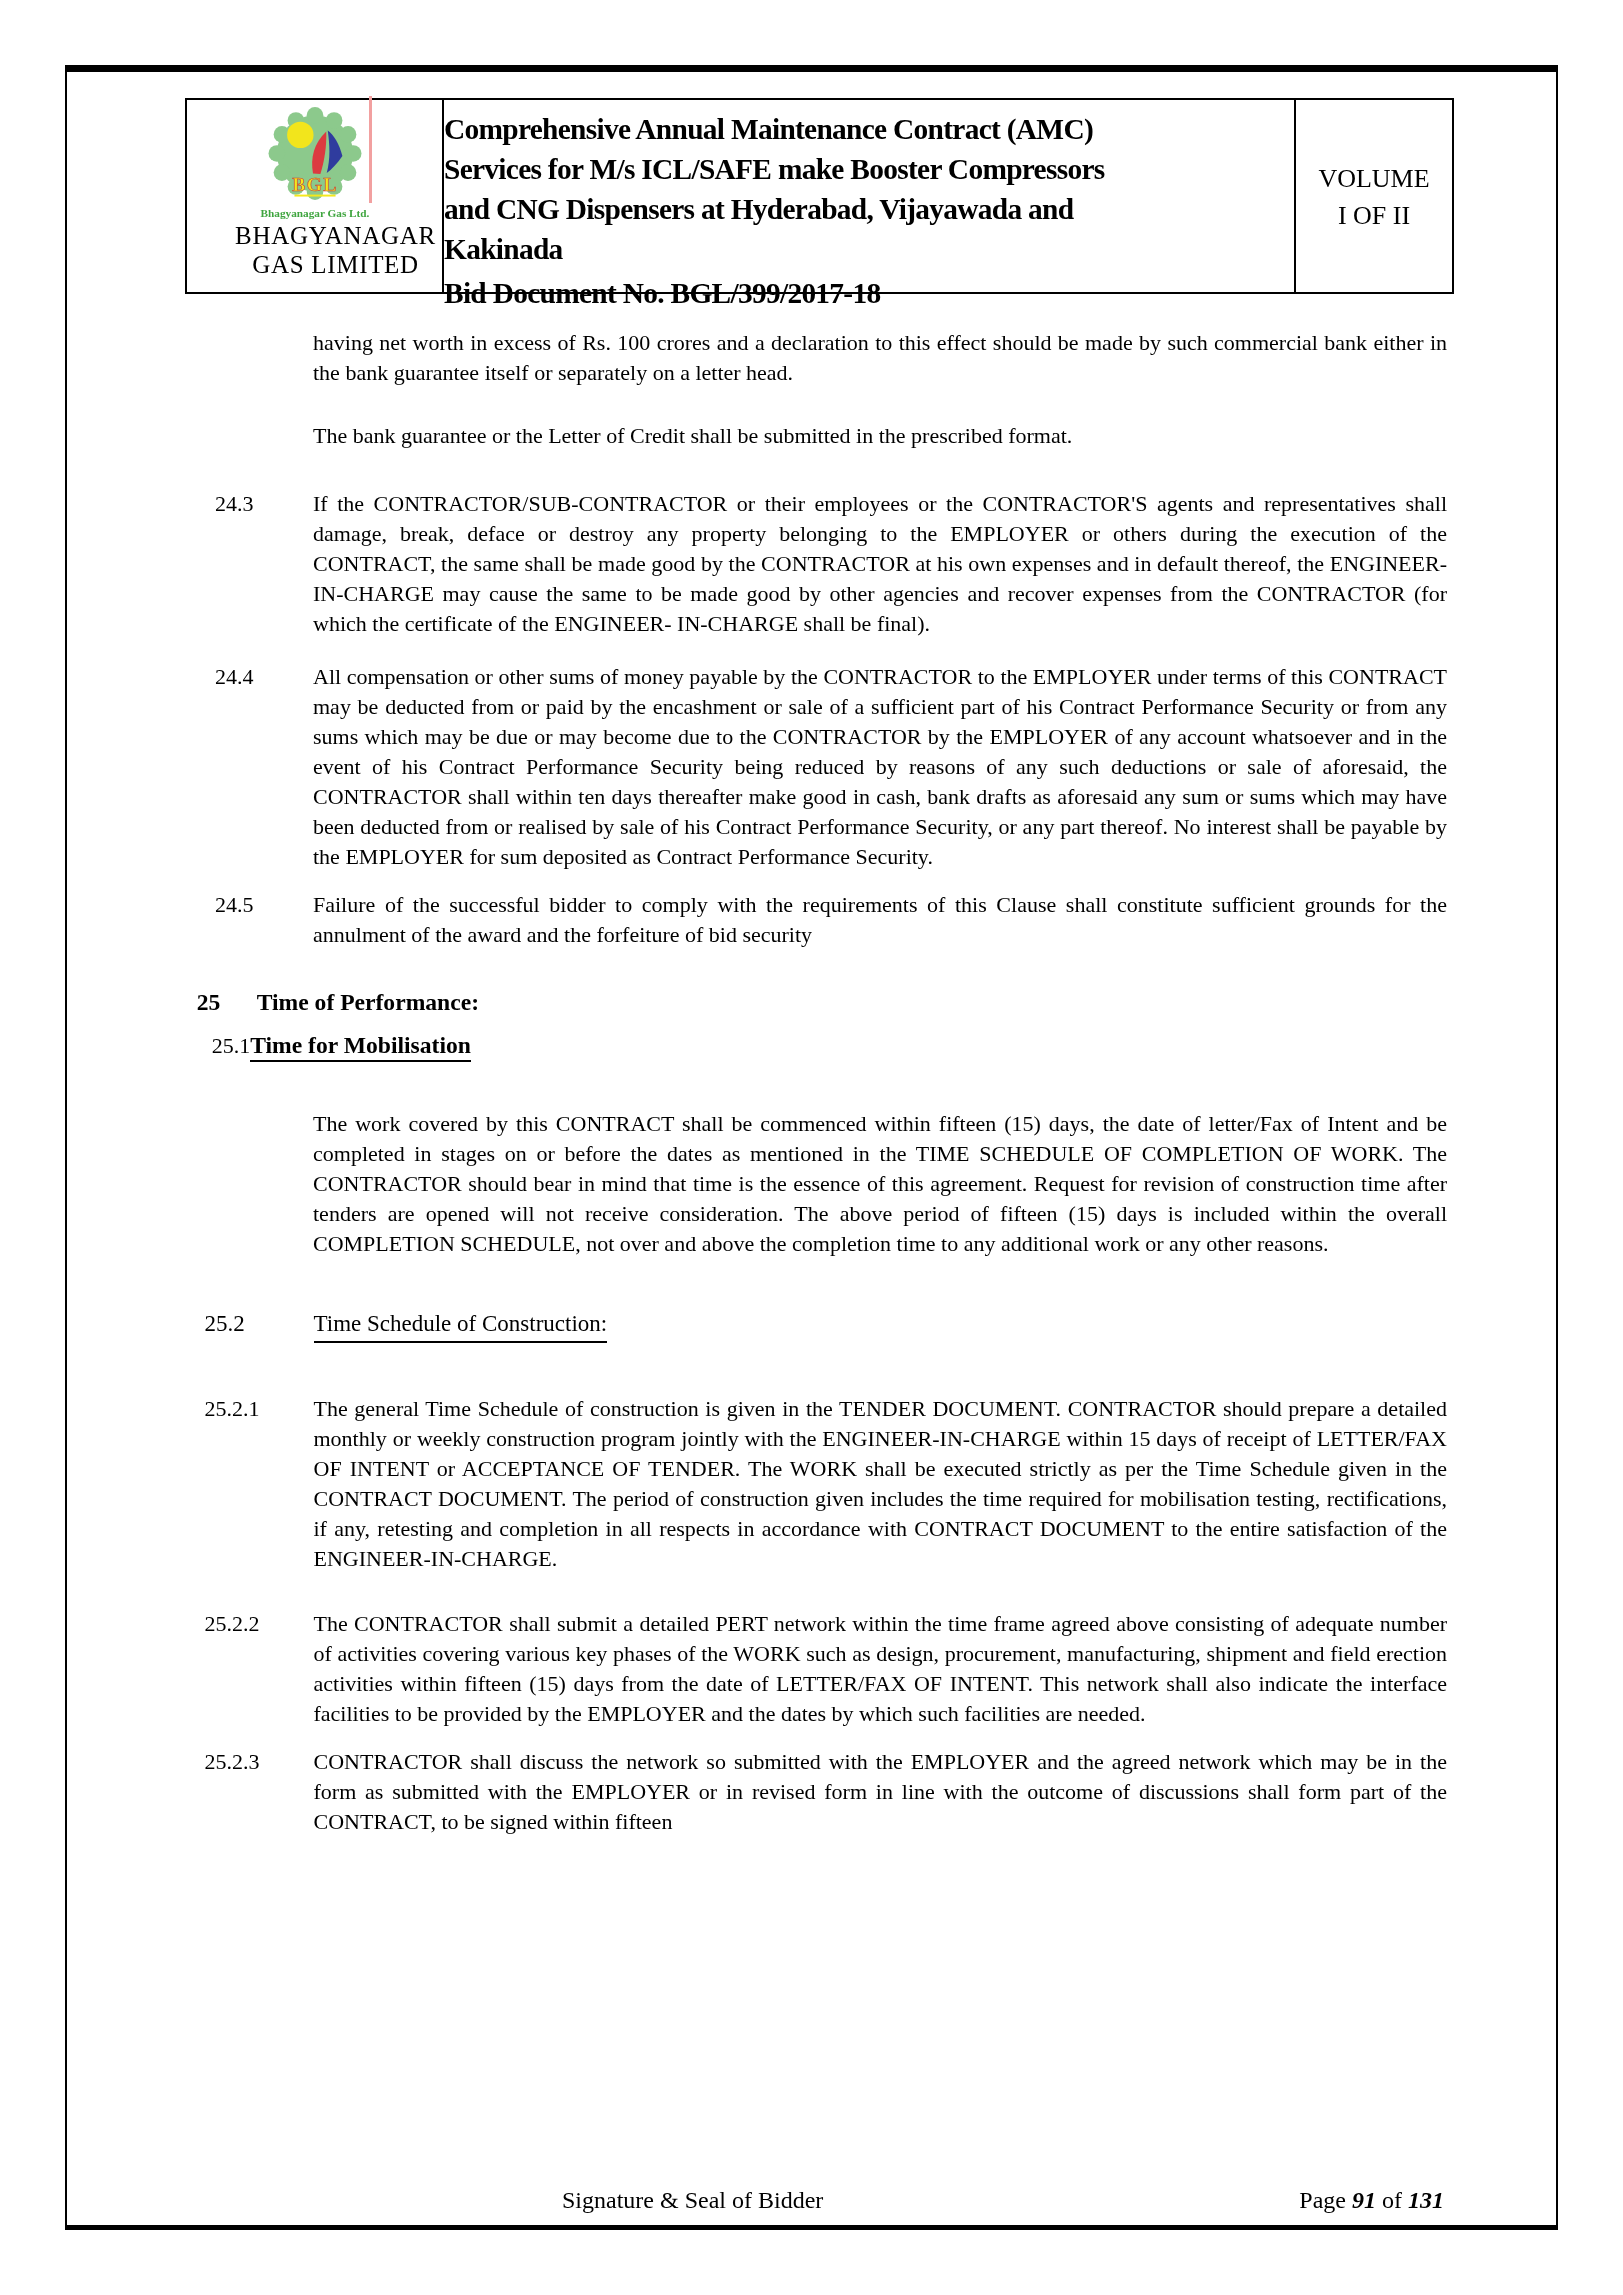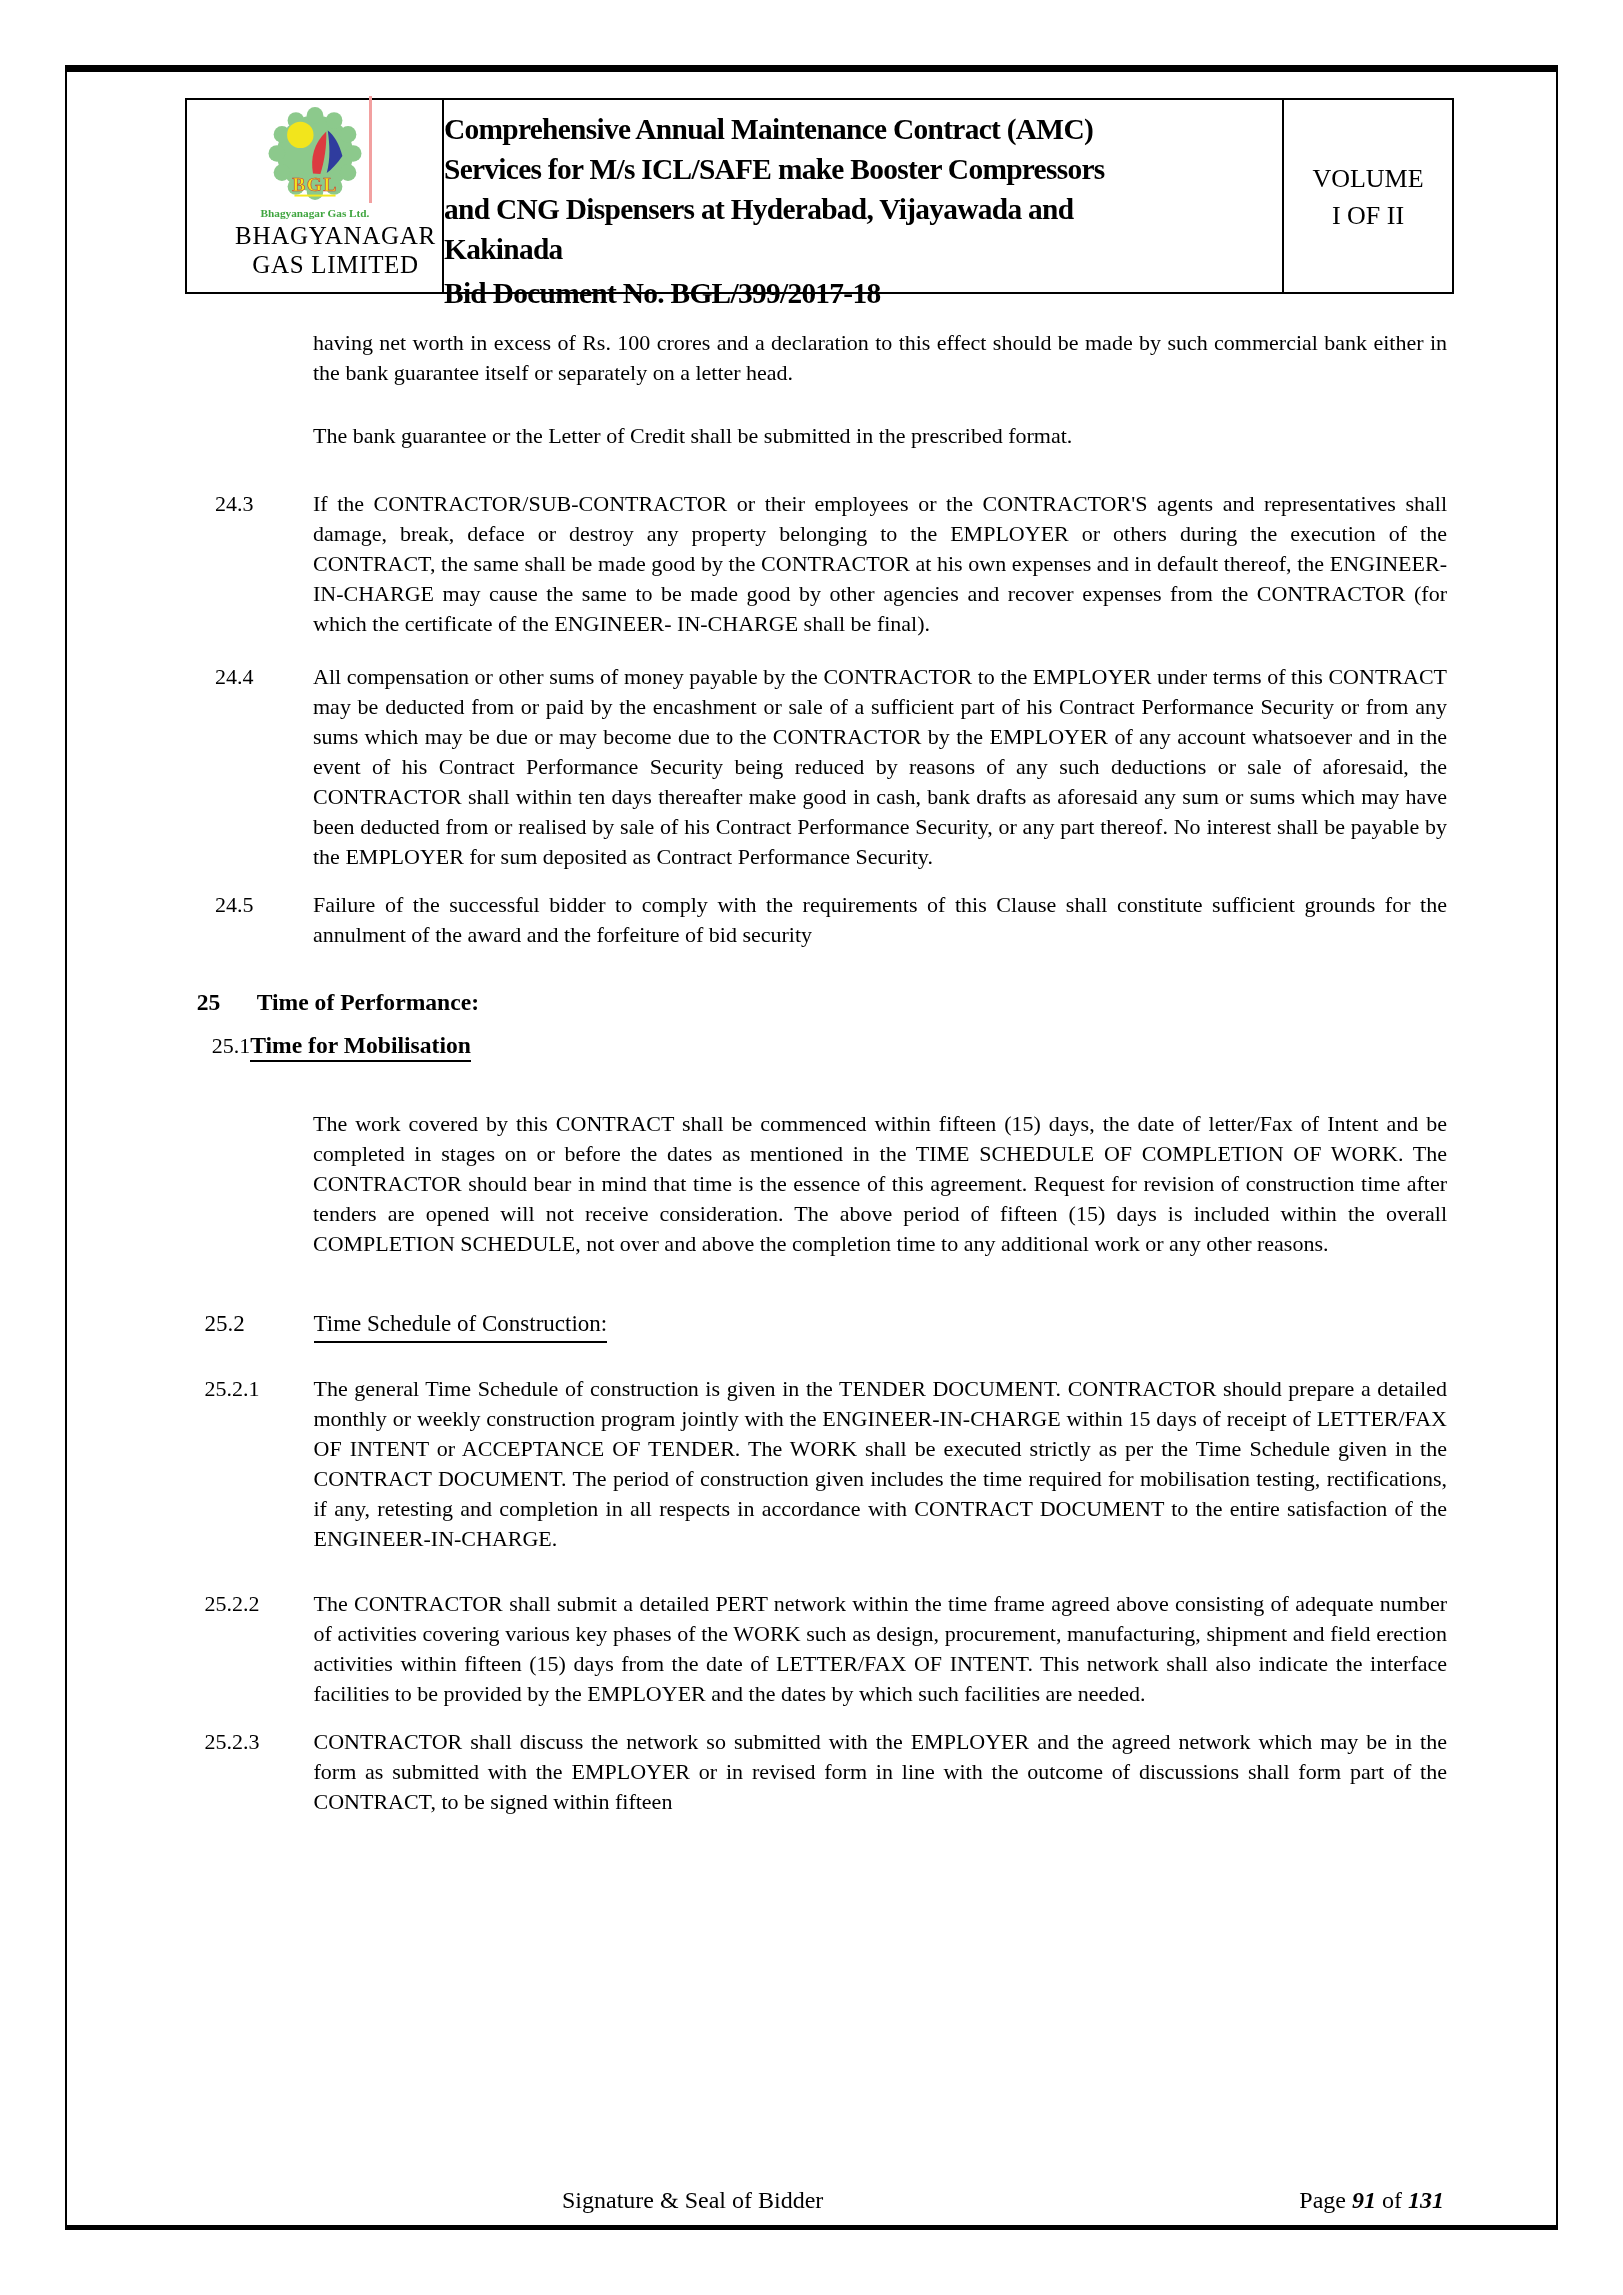--- a/index.html
+++ b/index.html
@@ -12,41 +12,41 @@
   .header-table{display:flex;margin:26px 0 0 118px;width:1269px;height:196px;
                 border:2.6px solid #000;box-sizing:border-box;}
   .cell{box-sizing:border-box;}
   .logo-cell{position:relative;width:257px;border-right:2.6px solid #000;
              text-align:center;padding-top:6.5px;}
   .artifact-line{position:absolute;left:182px;top:-3.9px;width:2.6px;height:107px;}
   .company-name{font-size:25px;line-height:29.4px;letter-spacing:0.7px;margin-top:-2.6px;padding-left:42px;}
   .title-cell{flex:1;border-right:2.6px solid #000;text-align:left;padding-top:9.2px;}
   .t-line{font-weight:bold;font-size:29.4px;line-height:40px;letter-spacing:-0.7px;}
   .t-bid{font-weight:bold;font-size:29.4px;line-height:40px;letter-spacing:-0.7px;margin-top:3.9px;}
-  .volume-cell{width:168px;text-align:center;padding-top:60px;font-size:26px;line-height:37px;}
+  .volume-cell{width:156px;text-align:center;padding-top:60px;font-size:26px;line-height:37px;}
   
   .content{padding:0 109px 0 148px;font-size:22px;line-height:30px;}
   .row{display:flex;}
   .num{flex:0 0 98px;}
   .txt{flex:1;text-align:justify;}
   .indent{margin-left:98px;text-align:justify;}
   .p1{margin-top:34px;}
   .p2{margin-top:33px;}
   .c243{margin-top:38px;}
   .c244{margin-top:23px;}
   .c245{margin-top:18.3px;}
   .h25{margin-top:37px;margin-left:-18.3px;font-weight:bold;font-size:23.6px;display:flex;}
   .h25 .hnum{flex:0 0 60px;}
   .h251{margin-top:13px;margin-left:-3.3px;font-size:22px;}
   .h251 .title{font-weight:bold;font-size:23.6px;border-bottom:2.6px solid #000;padding-bottom:1.3px;}
   .b251{margin-top:48px;}
   .h252{margin-top:50px;margin-left:-10.5px;display:flex;font-size:23px;}
   .h252 .hnum{flex:0 0 109px;}
   .h252 .title{border-bottom:2px solid #000;padding-bottom:1.3px;}
-  .sub{margin-top:31px;margin-left:-10.5px;}
+  .sub{margin-top:51px;margin-left:-10.5px;}
   .sub .num{flex:0 0 109px;}
   .s2522{margin-top:35px;}
   .s2523{margin-top:18.3px;}
   
   .footer{position:absolute;left:0;right:0;bottom:8px;display:flex;
           justify-content:space-between;padding:0 112px 2.6px 495px;font-size:24px;}
   .bold{font-weight:bold;font-style:italic;}
 </style>
 </head>
 <body>

